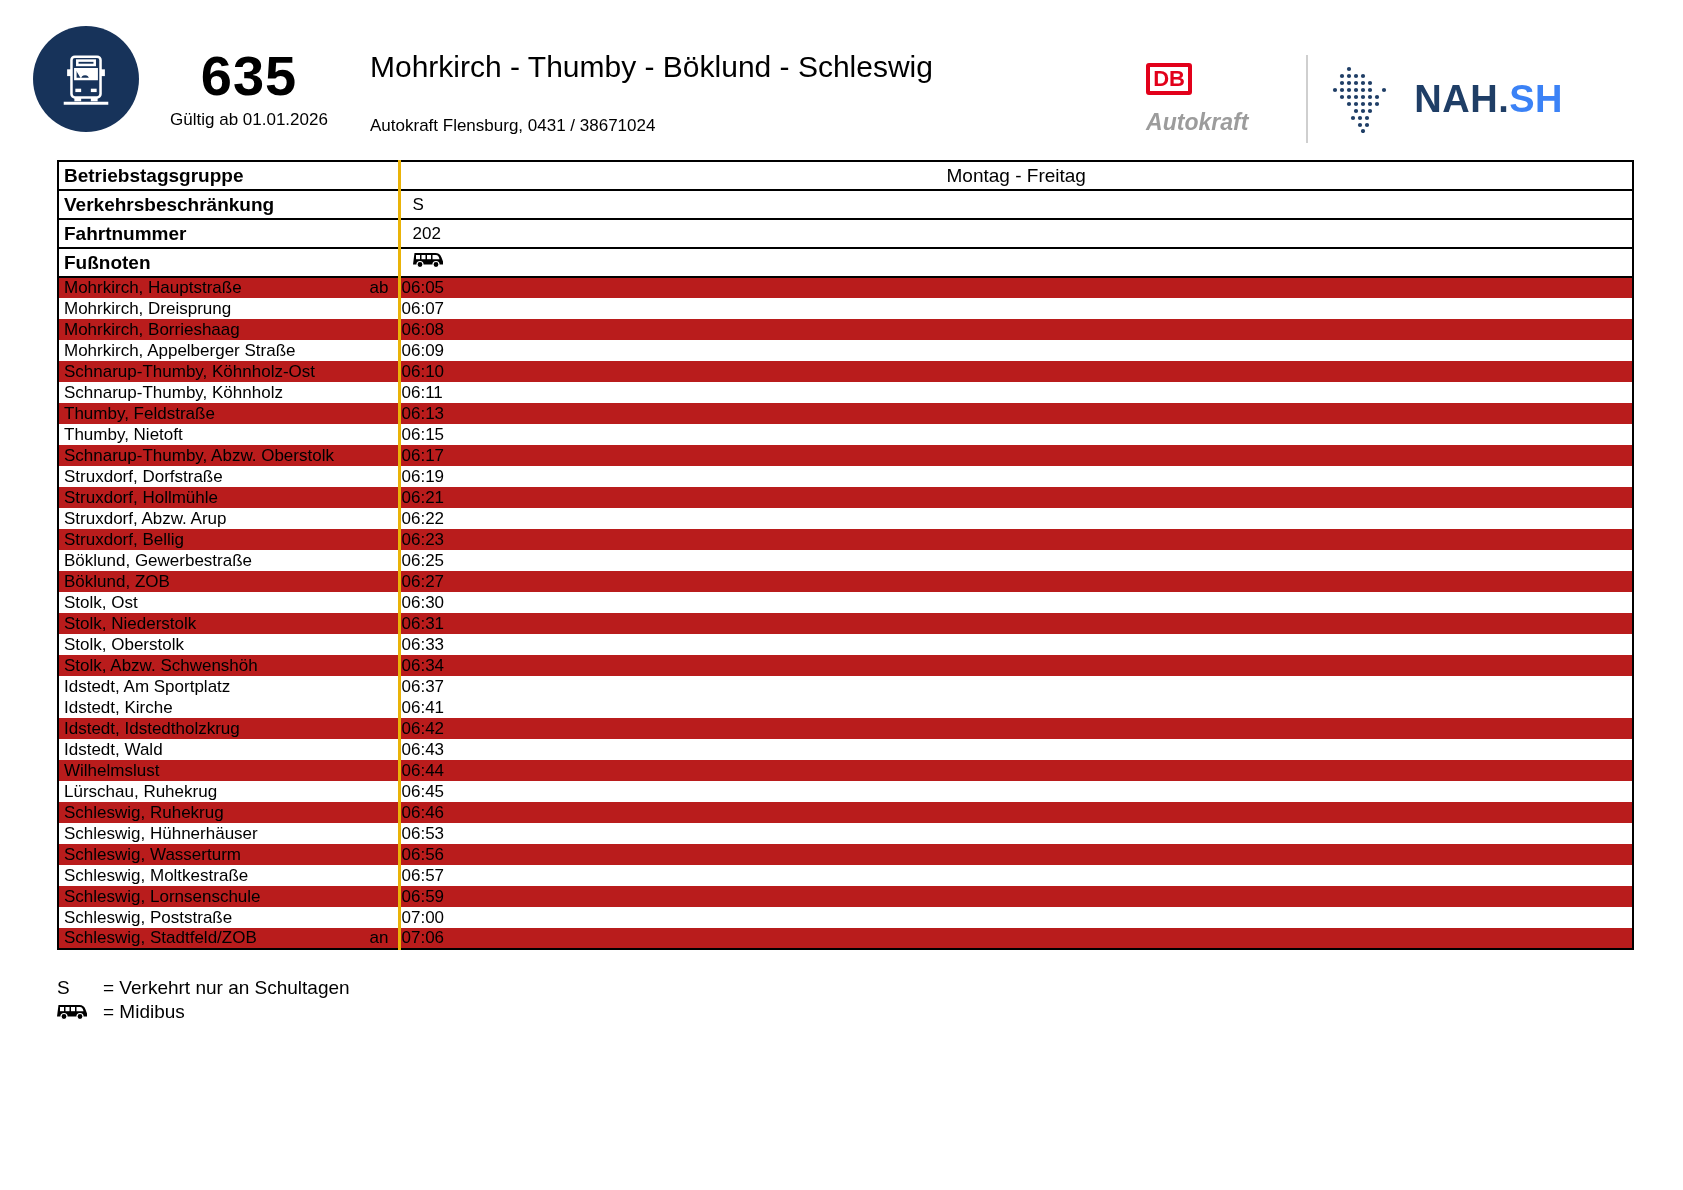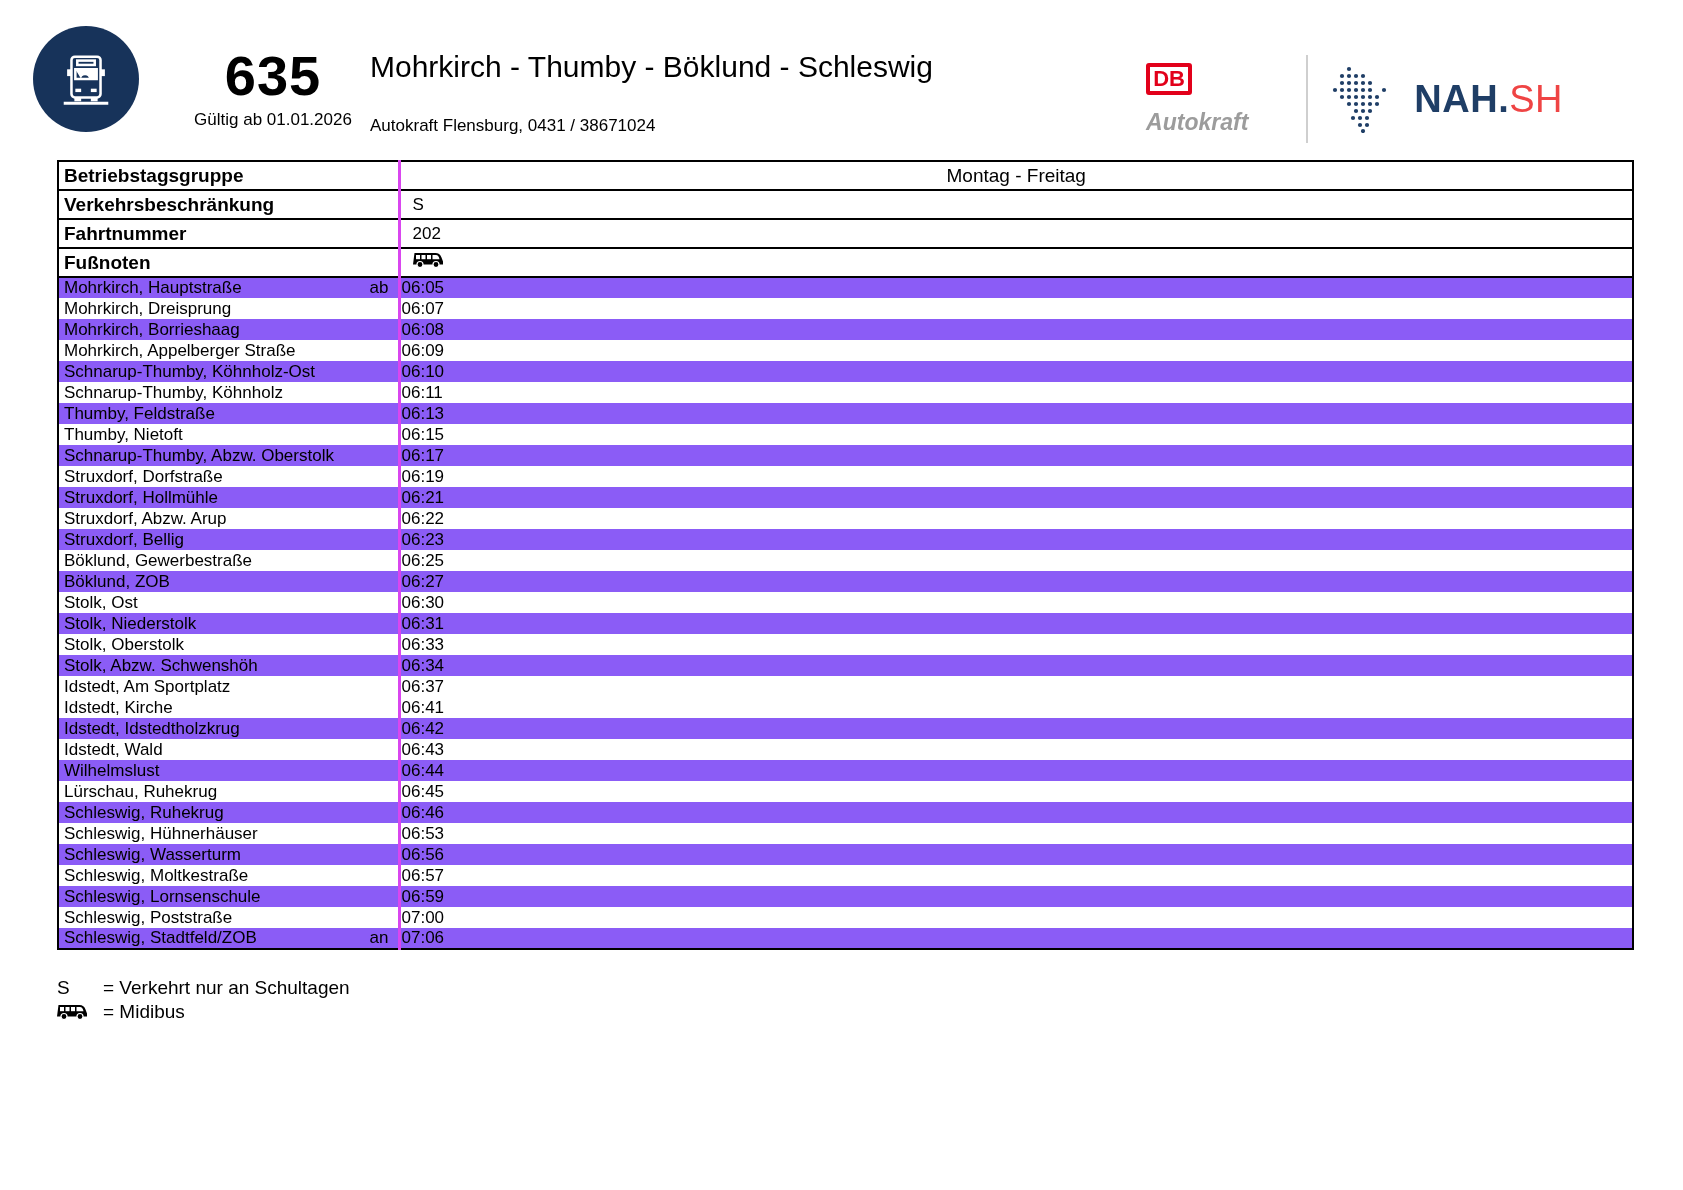--- a/index.html
+++ b/index.html
@@ -6,59 +6,59 @@
   html,body { width: 1683px; height: 1190px; background: #ffffff; overflow: hidden; }
   body { font-family: "Liberation Sans", sans-serif; color: #000; }
 
   
   .header { position: relative; height: 160px; }
   .logo-circle {
     position: absolute; left: 33px; top: 26px;
     width: 106px; height: 106px; border-radius: 50%;
     background: #17335a; display: flex; align-items: center; justify-content: center;
   }
-  .line-block { position: absolute; left: 168px; top: 48px; width: 210px; text-align: center; }
+  .line-block { position: absolute; left: 144px; top: 48px; width: 210px; text-align: center; }
   .line-number { font-size: 56px; font-weight: bold; letter-spacing: 1px; line-height: 1.0; }
   .valid-from { font-size: 17px; margin-top: 6px; }
 
   .title-block { position: absolute; left: 370px; top: 50px; }
   .page-title { font-size: 30px; font-weight: normal; }
   .operator { font-size: 17px; margin-top: 32px; }
 
   .brand-block { position: absolute; right: 120px; top: 55px; display: flex; align-items: center; }
   .db-block { text-align: left; margin-right: 58px; }
   .db-logo {
     width: 46px; height: 32px; border: 4px solid #e2001a; border-radius: 3px;
     color: #e2001a; font-weight: bold; font-size: 22px; line-height: 24px;
     text-align: center; letter-spacing: 0px;
   }
   .db-name { margin-top: 14px; font-size: 23px; font-weight: bold; font-style: italic; color: #9c9c9c; }
   .brand-divider { width: 2px; height: 88px; background: #cfcfcf; margin-right: 24px; }
   .nah-block { display: flex; align-items: center; }
   .nah-map { margin-right: 20px; }
   .nah-word { font-size: 38px; letter-spacing: 0.5px; white-space: nowrap; }
   .nah-bold { font-weight: bold; color: #1f3e66; }
-  .nah-light { font-weight: 400; color: #ef4444; }
+  .nah-light { font-weight: 700; color: #3b82f6; }
 
   
   .ttable {
     margin-left: 57px; width: 1577px;
     border-collapse: collapse; table-layout: fixed;
     border: 2px solid #000;
   }
   .ttable col.c1 { width: 341px; }
   .ttable td { vertical-align: middle; font-size: 17px; overflow: hidden; white-space: nowrap; }
-  .ttable td.c1 { border-right: 3px solid #d946ef; padding: 0 0 0 5px; }
+  .ttable td.c1 { border-right: 3px solid #eab308; padding: 0 0 0 5px; }
   tr.meta { height: 29px; }
   tr.meta td { border-bottom: 2px solid #000; }
   tr.meta td.c1 { font-weight: bold; font-size: 19px; }
   tr.meta td.c2 { padding-left: 12px; }
   tr.meta td.c2.center { text-align: center; padding-left: 0; font-size: 19px; }
   tr.stop { height: 21px; }
-  tr.stop.shade { background: #8b5cf6; }
+  tr.stop.shade { background: #b91c1c; }
   tr.stop td.c2 { padding-left: 1px; }
   .c1-flex { display: flex; align-items: center; }
   .stop-name { flex: 1 1 auto; overflow: hidden; }
   .stop-tag { flex: 0 0 auto; padding-right: 9px; }
 
   
   .legend { margin: 26px 0 0 57px; font-size: 19px; }
   .legend-row { display: flex; align-items: center; height: 24px; }
   .legend-sym { width: 46px; display: flex; align-items: center; }
   .legend-sym .sym-text { font-size: 19px; }

